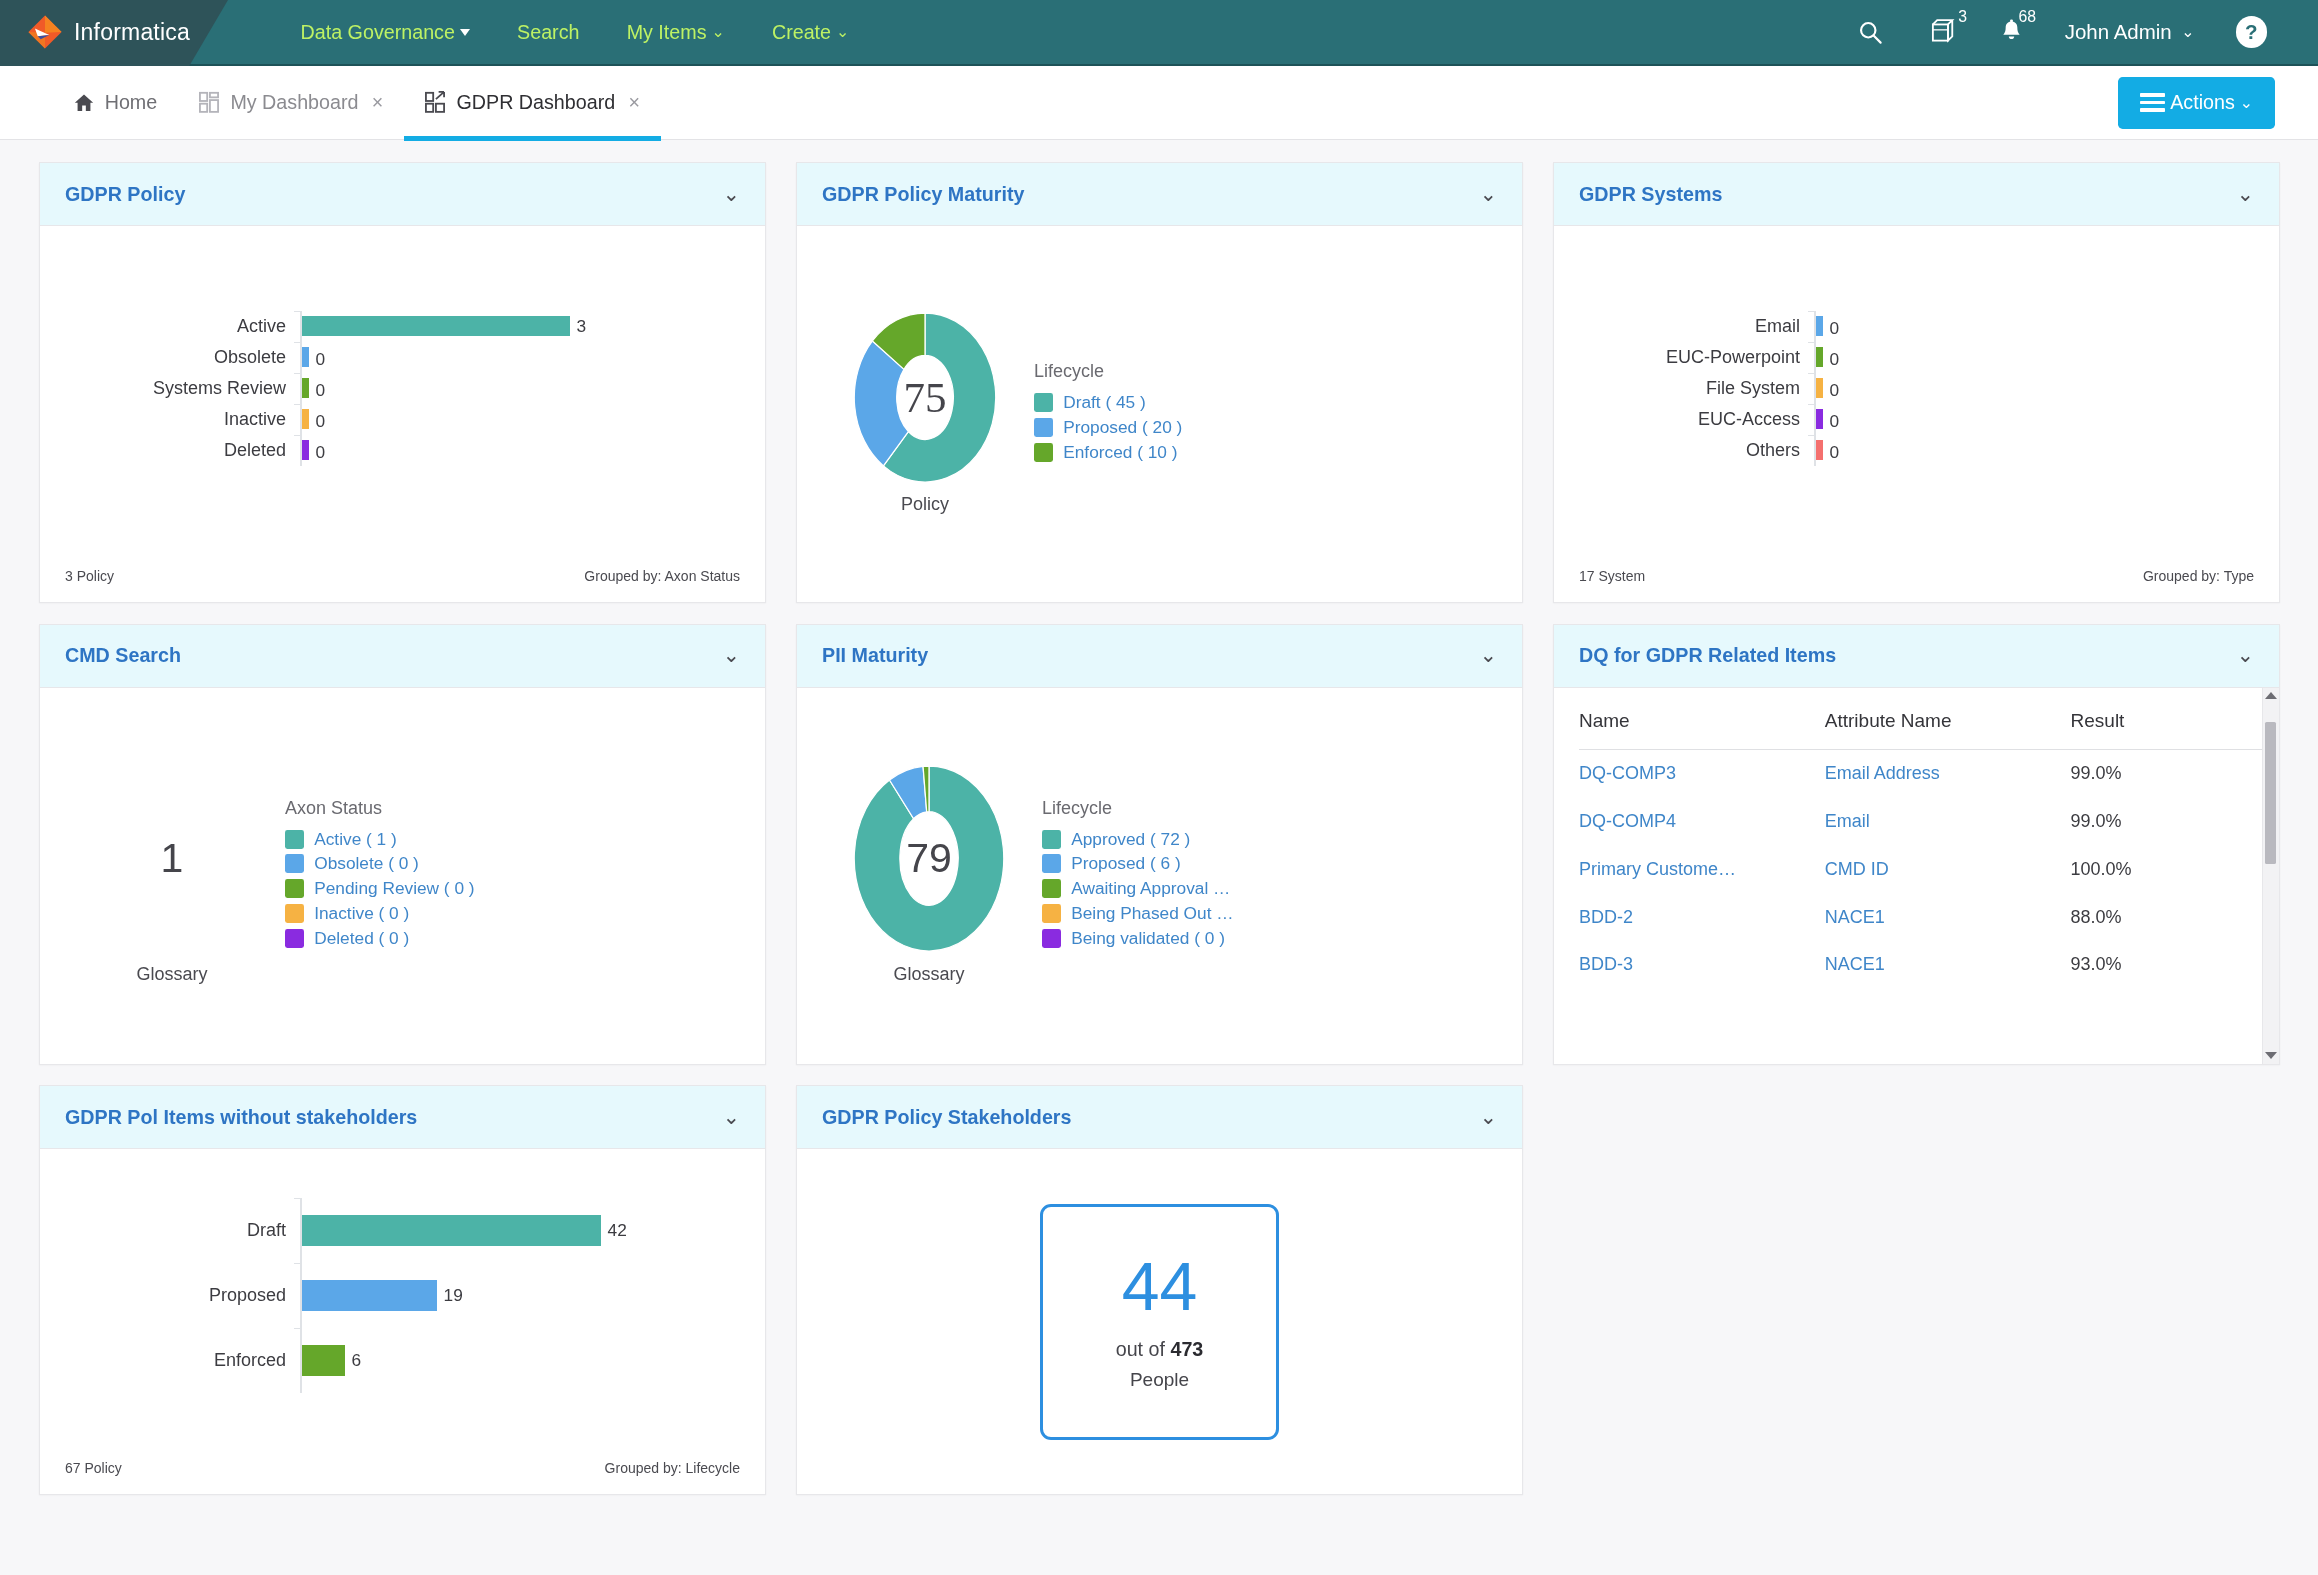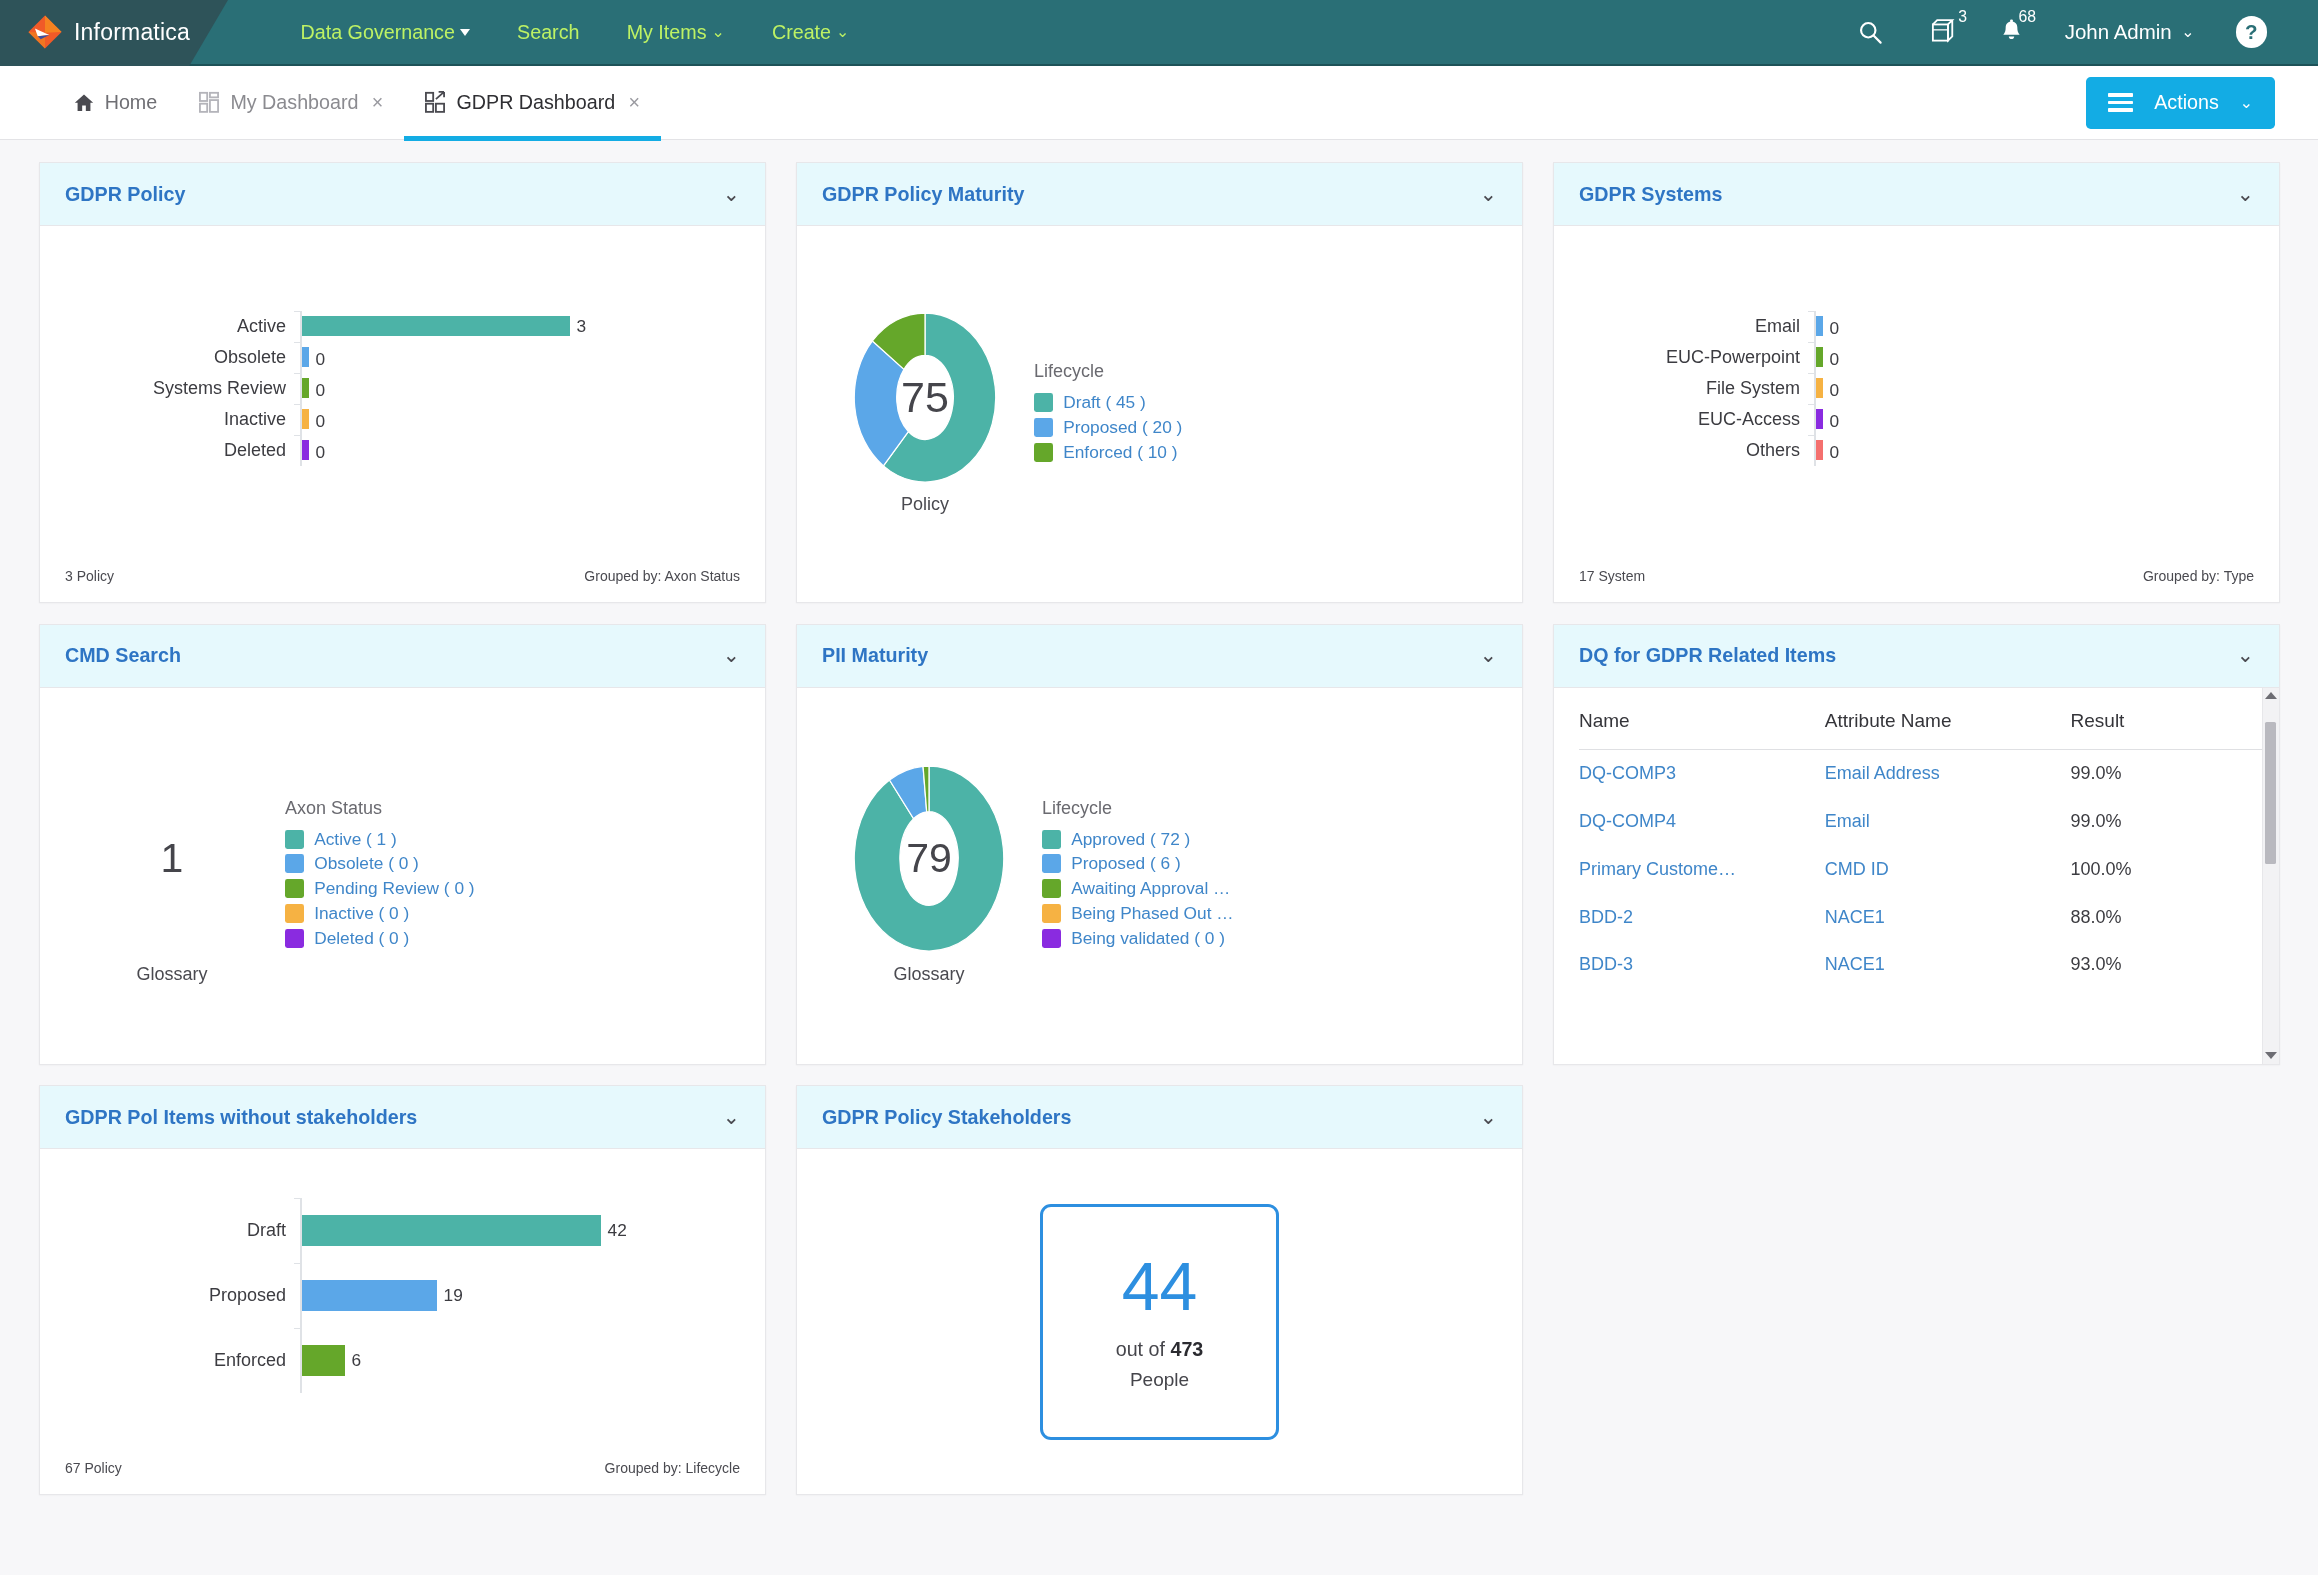--- a/index.html
+++ b/index.html
@@ -82,21 +82,21 @@
     content: ""; position: absolute; left: 0; right: 0; bottom: -1.6px;
     height: 4.7px; background: #13ace4;
   }
   .tab .x { font-size: 19.7px; color: #9a9aa0; margin-left: 3.2px; }
   .tab-ico { width: 22px; height: 23.6px; flex: none; }
 
   .actions-btn {
     position: absolute; right: 44px; top: 50%; transform: translateY(-50%);
     background: #13ace4; color: #ffffff; border: none; border-radius: 4.7px;
     height: 52px; padding: 0 22px; font-size: 19.7px;
-    display: flex; align-items: center; gap: 21px; cursor: pointer;
+    display: flex; align-items: center; gap: 5px; cursor: pointer;
     font-family: "Liberation Sans", sans-serif;
     margin-left: 14px;
   }
   .burger { display: inline-flex; flex-direction: column; gap: 3.9px; }
   .burger i { display: block; width: 25px; height: 3.9px; background: #fff; border-radius: 0.8px; }
 
   
   .board {
     padding: 22px 39px 0 39px;
     display: grid;
@@ -366,21 +366,21 @@
   </div>
 
   <div class="widget">
     <div class="w-head">
       <span class="w-title">GDPR Policy Maturity</span>
       <span class="w-chev">⌄</span>
     </div>
     <div class="w-body">
       <div class="donutwrap">
         <div class="donut-col">
-          <div class="donut" id="donut-gdpr_policy_maturity" style="width: 142px; height: 169px;"><svg viewBox="0 0 180 215" width="142" height="169">
+          <div class="donut" id="donut-gdpr_policy_maturity" style="width: 142px; height: 169px; font-family: Liberation Serif, serif;"><svg viewBox="0 0 180 215" width="142" height="169">
                 <path d="M90,0 A90,107.5 0 1 1 37.099327293677426,194.46932689530684 L68.83973091747097,150.78240919905969 A36,53.5 0 1 0 90,54 Z" fill="#4cb3a7" stroke="#ffffff" stroke-width="1.6"></path>
                 <path d="M37.099327293677426,194.46932689530684 A90,107.5 0 0 1 23.11696570703448,35.568459816422774 L63.246786282813794,71.7015125598011 A36,53.5 0 0 0 68.83973091747097,150.78240919905969 Z" fill="#5ba7e8" stroke="#ffffff" stroke-width="1.6"></path>
                 <path d="M23.11696570703448,35.568459816422774 A90,107.5 0 0 1 89.99999999999999,0 L90,54 A36,53.5 0 0 0 63.246786282813794,71.7015125598011 Z" fill="#65a72a" stroke="#ffffff" stroke-width="1.6"></path>
               </svg><div class="donut-center" style="font-size: 43px;">75</div></div>
           <div class="donut-cap" id="cap-gdpr_policy_maturity">Policy</div>
         </div>
         <div>
           <div class="legend-title" id="lt-gdpr_policy_maturity">Lifecycle</div>
           <div id="lg-gdpr_policy_maturity">
               <div class="legend-row">

